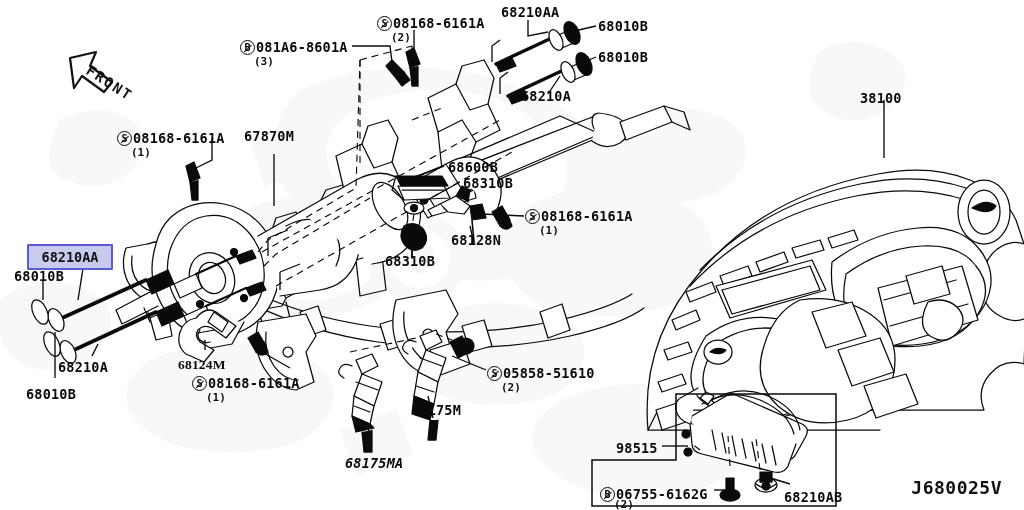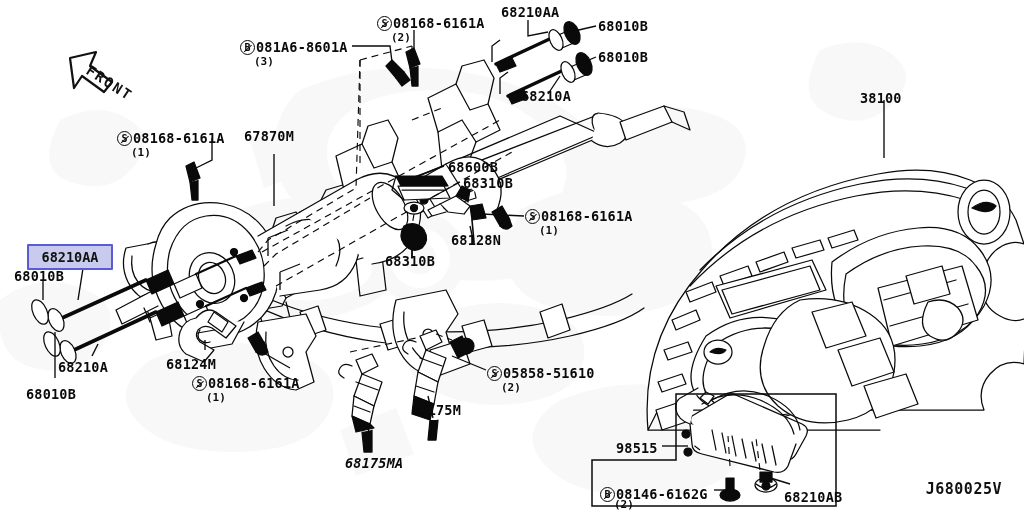--- a/index.html
+++ b/index.html
@@ -41,21 +41,21 @@
   }
   #front-text{
     position:absolute;left:92px;top:62px;
     font-family:"DejaVu Sans Mono","Liberation Mono",monospace;
     font-size:14px;font-weight:700;color:#111;letter-spacing:2px;
     transform:rotate(33deg);transform-origin:left top;
   }
   #diagno{
     position:absolute;right:22px;bottom:12px;
     font-family:"DejaVu Sans Mono","Liberation Mono",monospace;
-    font-size:15px;font-weight:700;color:#111;letter-spacing:.5px;
+    font-size:18px;font-weight:700;color:#111;letter-spacing:.5px;
   }
   .wm{opacity:.085;}
 </style>
 </head>
 <body>
 
 <div id="sheet">
 
   <svg class="layer wm" viewBox="0 0 1024 510">
     <g fill="#b5b5b5" stroke="none">
@@ -454,37 +454,37 @@
   <div class="lbl" style="left:385px;top:255px;">68310B</div>
 
   <div class="highlight" style="left:27px;top:244px;width:86px;height:26px;">68210AA</div>
 
   <div class="lbl" style="left:14px;top:270px;">68010B</div>
 
   <div class="lbl" style="left:58px;top:361px;">68210A</div>
 
   <div class="lbl" style="left:26px;top:388px;">68010B</div>
 
-  <div class="lbl" style="left:166px;top:358px;">68124M</div>
+  <div class="lbl" style="left:178px;top:358px;font-family:Liberation Serif, serif;">68124M</div>
 
   <div class="circ" style="left:192px;top:376px;">S</div>
   <div class="lbl" style="left:208px;top:377px;">08168-6161A</div>
   <div class="qty" style="left:206px;top:392px;">(1)</div>
 
   <div class="circ" style="left:487px;top:366px;">S</div>
   <div class="lbl" style="left:503px;top:367px;">05858-51610</div>
   <div class="qty" style="left:501px;top:382px;">(2)</div>
 
   <div class="lbl" style="left:411px;top:404px;">68175M</div>
 
   <div class="lbl" style="left:345px;top:457px;font-style:italic;">68175MA</div>
 
   <div class="lbl" style="left:616px;top:442px;">98515</div>
 
   <div class="circ" style="left:600px;top:487px;">B</div>
-  <div class="lbl" style="left:616px;top:488px;">08146-6162G</div>
+  <div class="lbl" style="left:616px;top:488px;">06755-6162G</div>
   <div class="qty" style="left:614px;top:499px;">(2)</div>
 
   <div class="lbl" style="left:784px;top:491px;">68210AB</div>
 
   <div id="diagno">J680025V</div>
 
 </div>
 
 </body></html>

